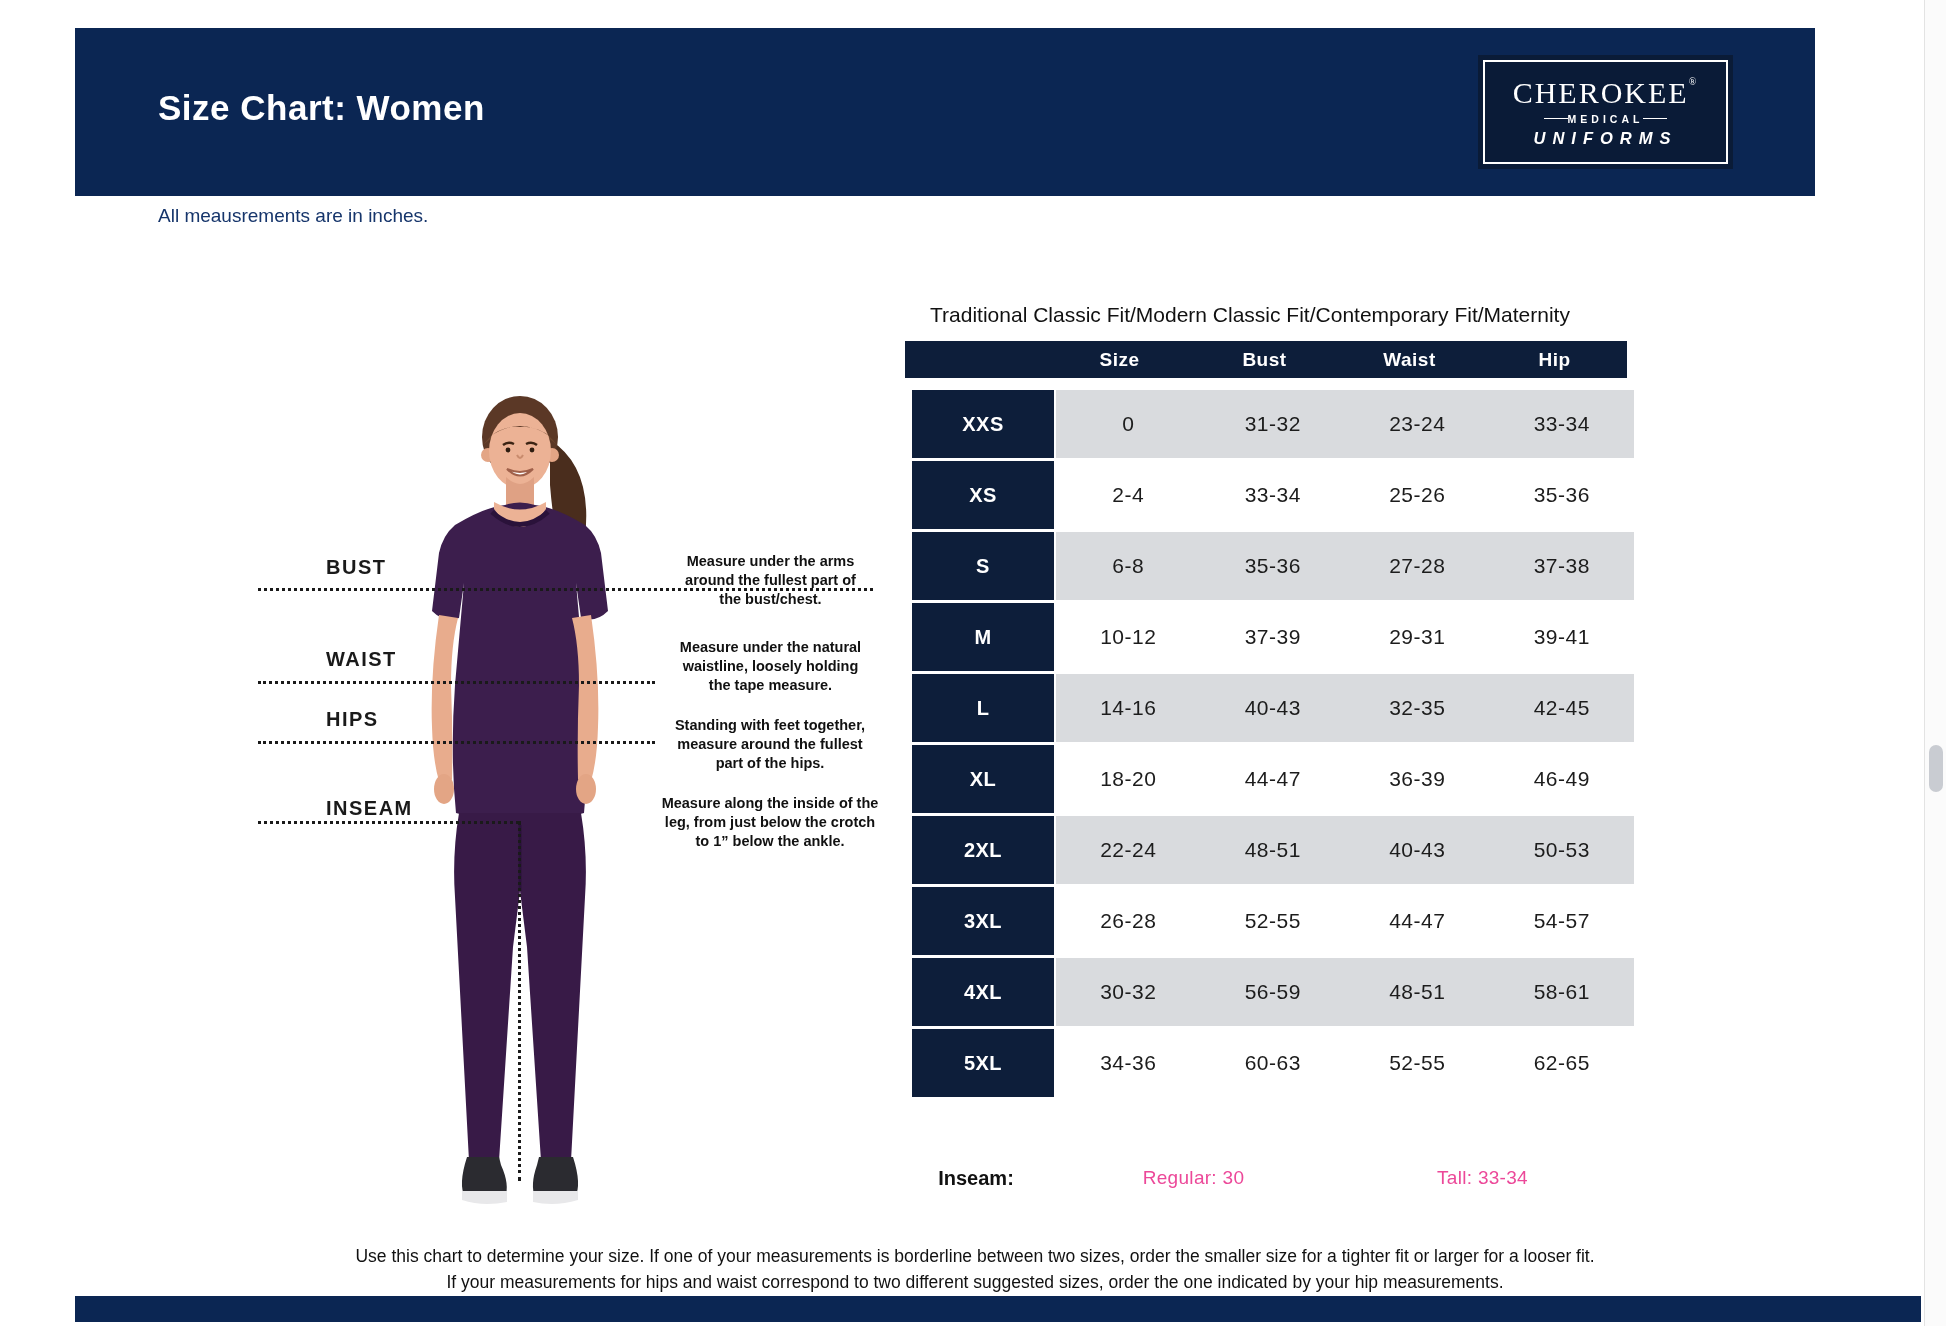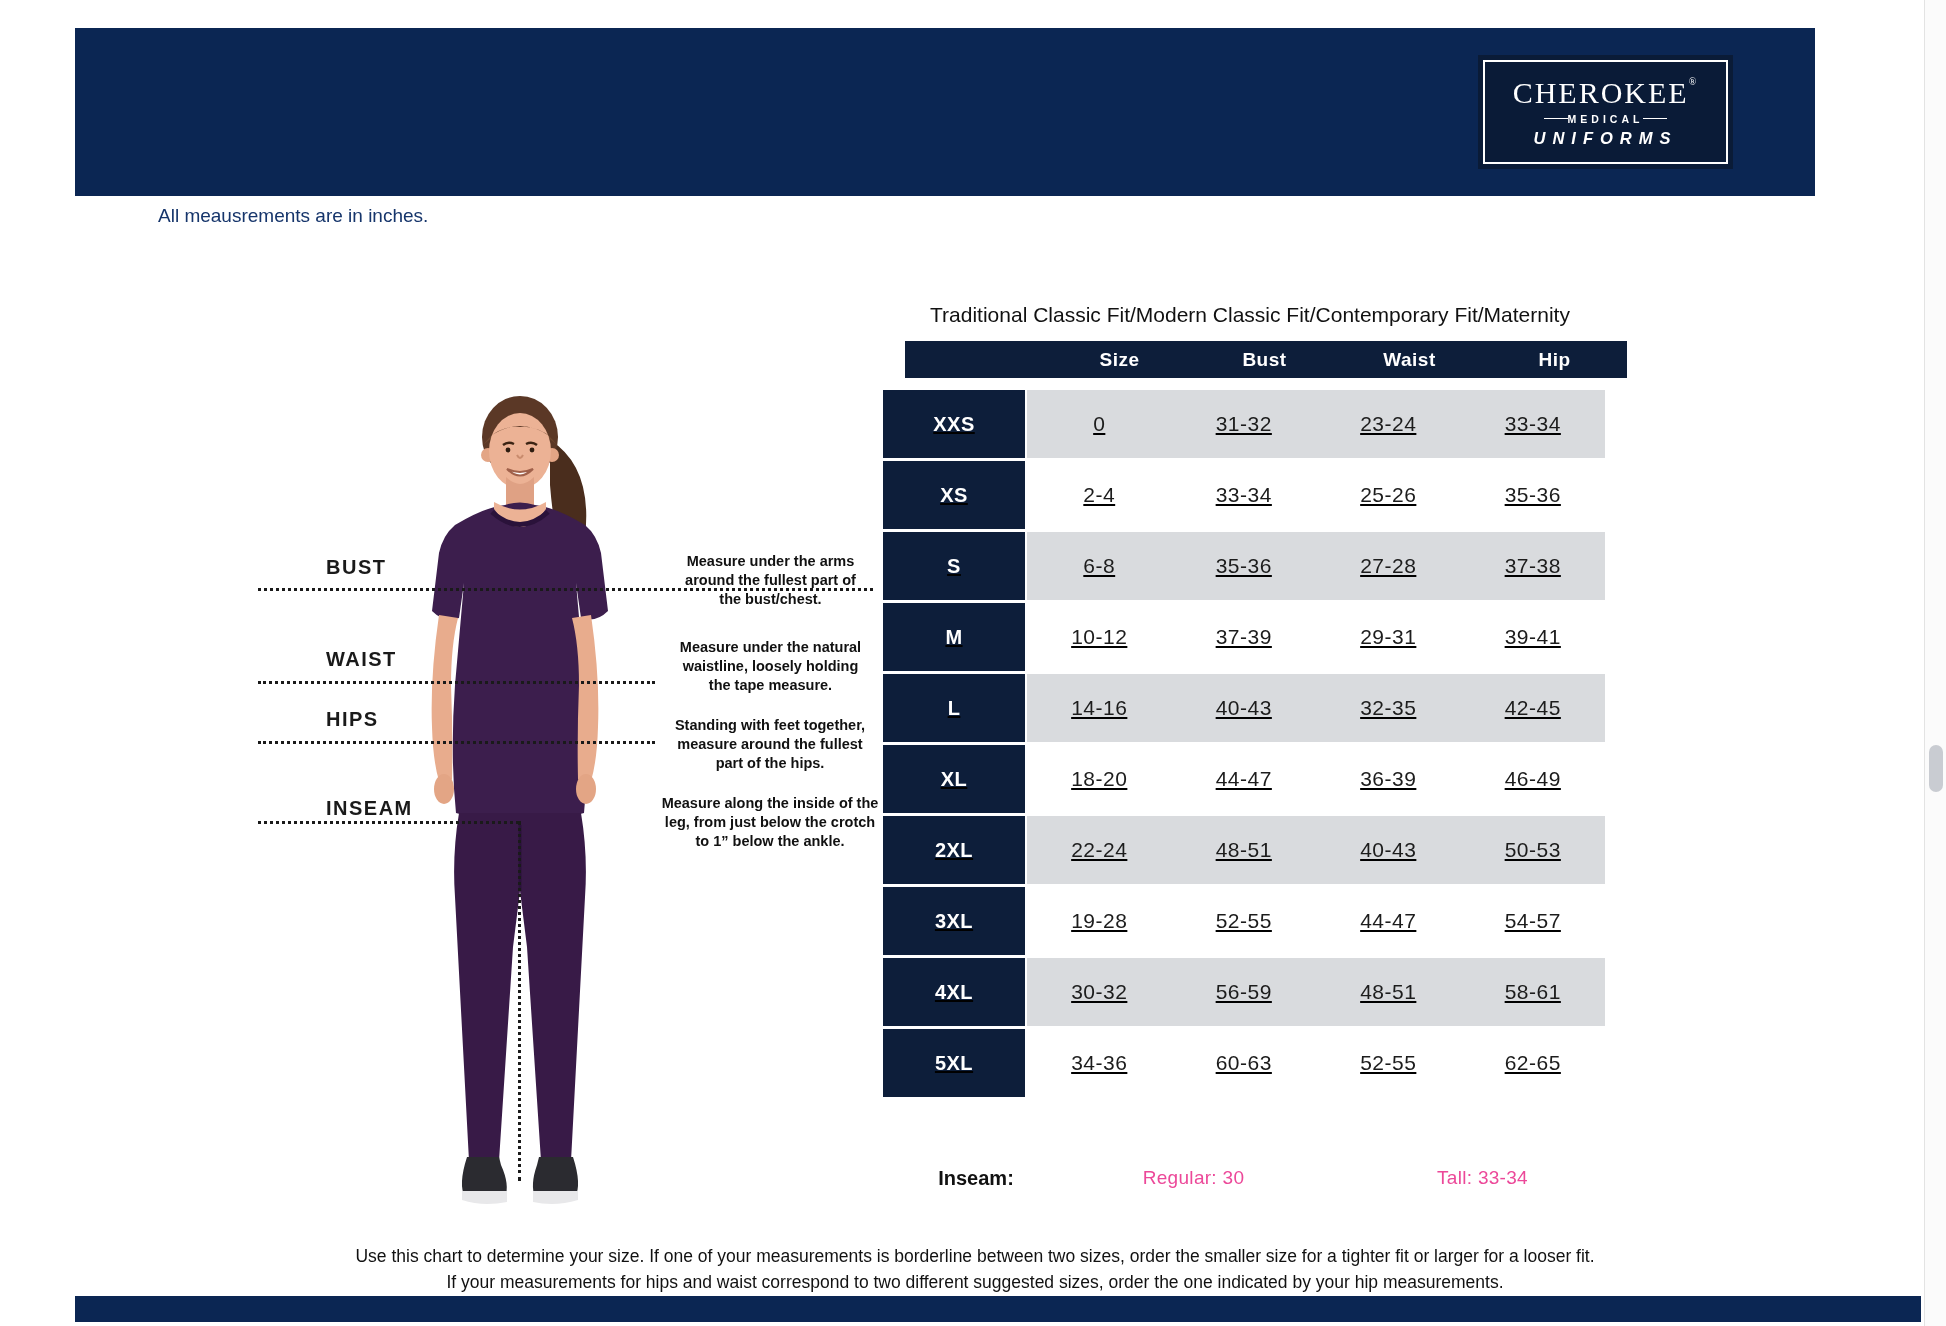--- a/index.html
+++ b/index.html
@@ -35,21 +35,21 @@
   .fig{position:absolute;left:355px;top:385px;width:320px;height:840px;}
 
   
   .tbl-title{position:absolute;left:870px;top:303px;width:760px;text-align:center;
              font-size:21px;color:#111;}
   .thead{position:absolute;left:905px;top:341px;width:722px;height:37px;background:#0d1e3a;
          display:flex;}
   .thead .hlbl{width:142px;}
   .thead .hcol{flex:1;display:flex;align-items:center;justify-content:center;color:#fff;
                font-weight:700;font-size:19px;letter-spacing:.5px;}
-  .tbody{position:absolute;left:883px;top:390px;width:722px;text-decoration:underline;}
+  .tbody{position:absolute;left:912px;top:390px;width:722px;}
   .trow{display:flex;height:68px;margin-bottom:3px;}
   .tlabel{width:142px;background:#0d1e3a;color:#fff;font-weight:700;font-size:20px;
           letter-spacing:.5px;display:flex;align-items:center;justify-content:center;}
   .tcells{flex:1;display:flex;margin-left:2px;}
   .trow.gray .tcells{background:#d9dbde;}
   .trow.white .tcells{background:#ffffff;}
   .tcell{flex:1;display:flex;align-items:center;justify-content:center;font-size:21px;
          color:#1c1c1c;letter-spacing:.5px;}
   .inseam-row{position:absolute;left:905px;top:1158px;width:722px;height:40px;display:flex;}
   .inseam-label{width:142px;display:flex;align-items:center;justify-content:center;
@@ -69,20 +69,21 @@
                 border-left:1px solid #e3e3e3;}
   .scroll-thumb{position:absolute;right:3px;top:745px;width:14px;height:47px;background:#c9ccd2;
                 border-radius:7px;}
 </style>
 </head>
 <body>
 
 <div class="canvas">
 
   <div class="topbar">
+    <div class="page-title">Size Chart: Women</div>
     <div class="logo">
       <div class="logo-frame">
         <div class="logo-brand">
           <span>CHEROKEE</span><sup>®</sup>
         </div>
         <div class="logo-medrow">
           <span class="logo-dash"></span>
           <span class="logo-medical">MEDICAL</span>
           <span class="logo-dash"></span>
         </div>
@@ -225,21 +226,21 @@
       <div class="tcells">
         <div class="tcell">22-24</div>
         <div class="tcell">48-51</div>
         <div class="tcell">40-43</div>
         <div class="tcell">50-53</div>
       </div>
     </div>
     <div class="trow white">
       <div class="tlabel">3XL</div>
       <div class="tcells">
-        <div class="tcell">19-28</div>
+        <div class="tcell">26-28</div>
         <div class="tcell">52-55</div>
         <div class="tcell">44-47</div>
         <div class="tcell">54-57</div>
       </div>
     </div>
     <div class="trow gray">
       <div class="tlabel">4XL</div>
       <div class="tcells">
         <div class="tcell">30-32</div>
         <div class="tcell">56-59</div>

